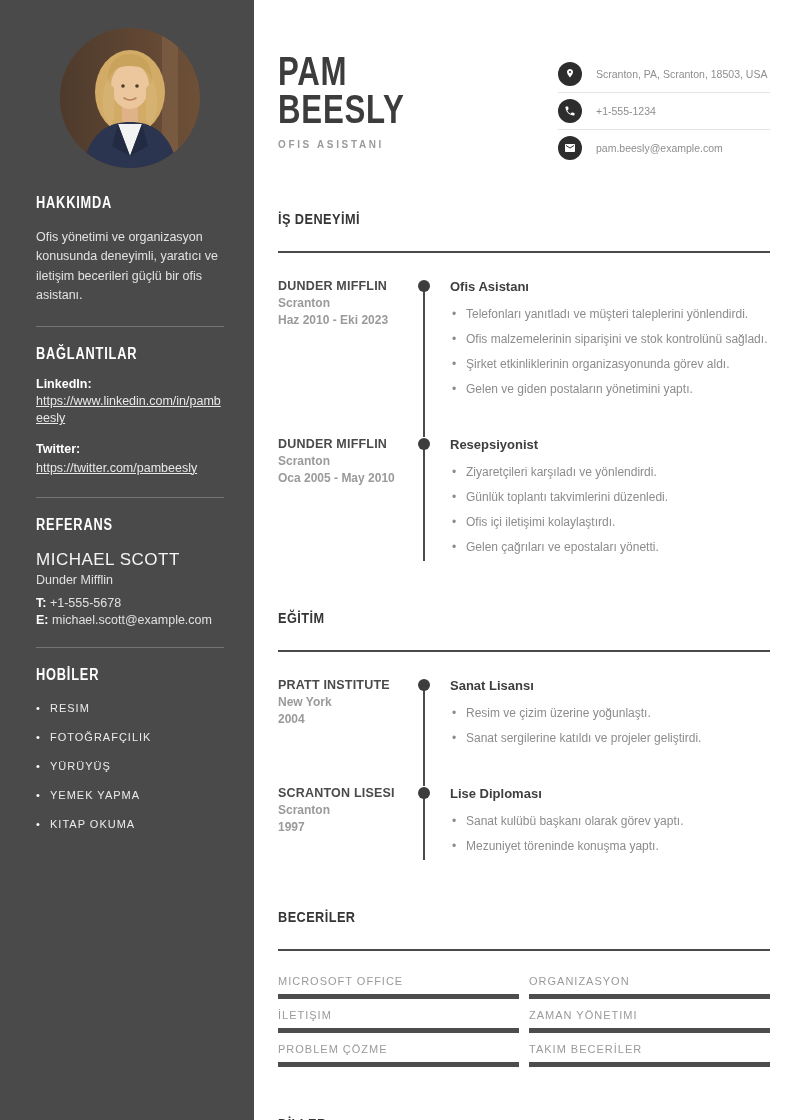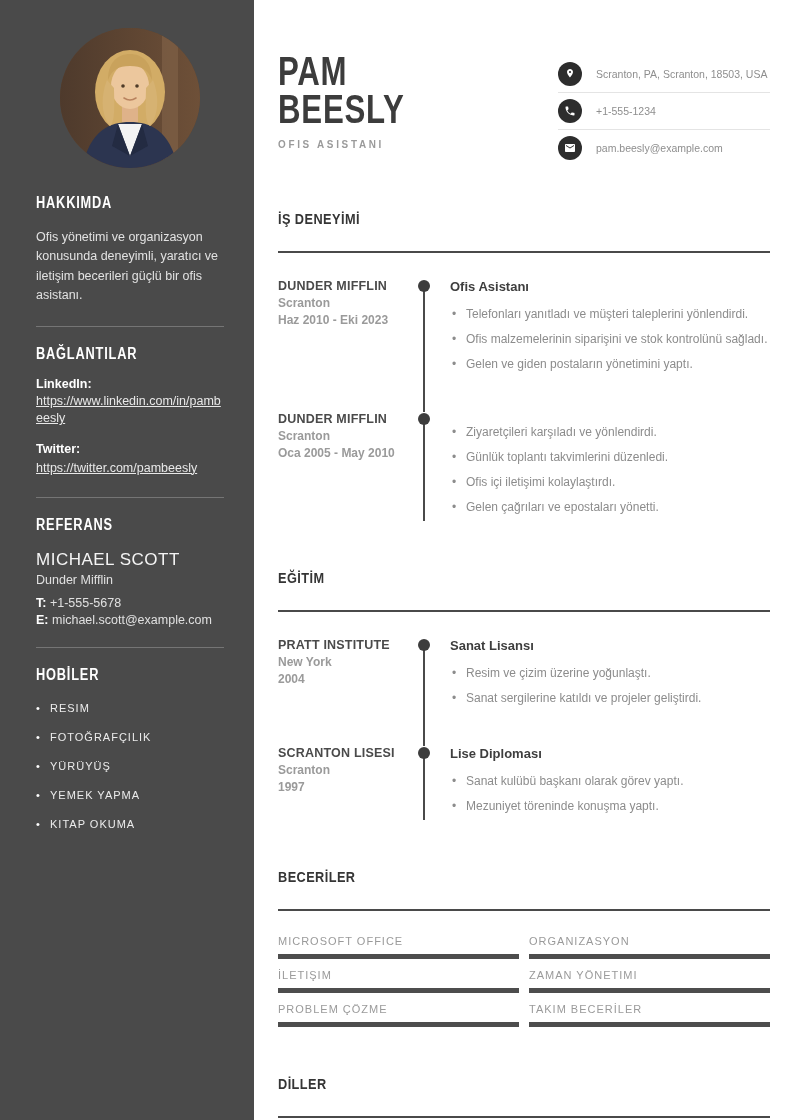--- a/index.html
+++ b/index.html
@@ -226,36 +226,38 @@
               <span class="dot"></span>
             </div>
             <div class="entry-body">
               <div class="role-title">Ofis Asistanı</div>
               <ul class="bullets">
 
                   <li>Telefonları yanıtladı ve müşteri taleplerini yönlendirdi.</li>
 
                   <li>Ofis malzemelerinin siparişini ve stok kontrolünü sağladı.</li>
 
+                  <li>Şirket etkinliklerinin organizasyonunda görev aldı.</li>
 
                   <li>Gelen ve giden postaların yönetimini yaptı.</li>
                 </ul>
             </div>
           </div>
 
           <div class="entry">
             <div>
               <div class="org">DUNDER MIFFLIN</div>
               <div class="loc">Scranton</div>
               <div class="dates">Oca 2005 - May 2010</div>
             </div>
             <div class="tl">
               <span class="dot"></span>
             </div>
             <div class="entry-body">
+              <div class="role-title">Resepsiyonist</div>
               <ul class="bullets">
 
                   <li>Ziyaretçileri karşıladı ve yönlendirdi.</li>
 
                   <li>Günlük toplantı takvimlerini düzenledi.</li>
 
                   <li>Ofis içi iletişimi kolaylaştırdı.</li>
 
                   <li>Gelen çağrıları ve epostaları yönetti.</li>
                 </ul>

